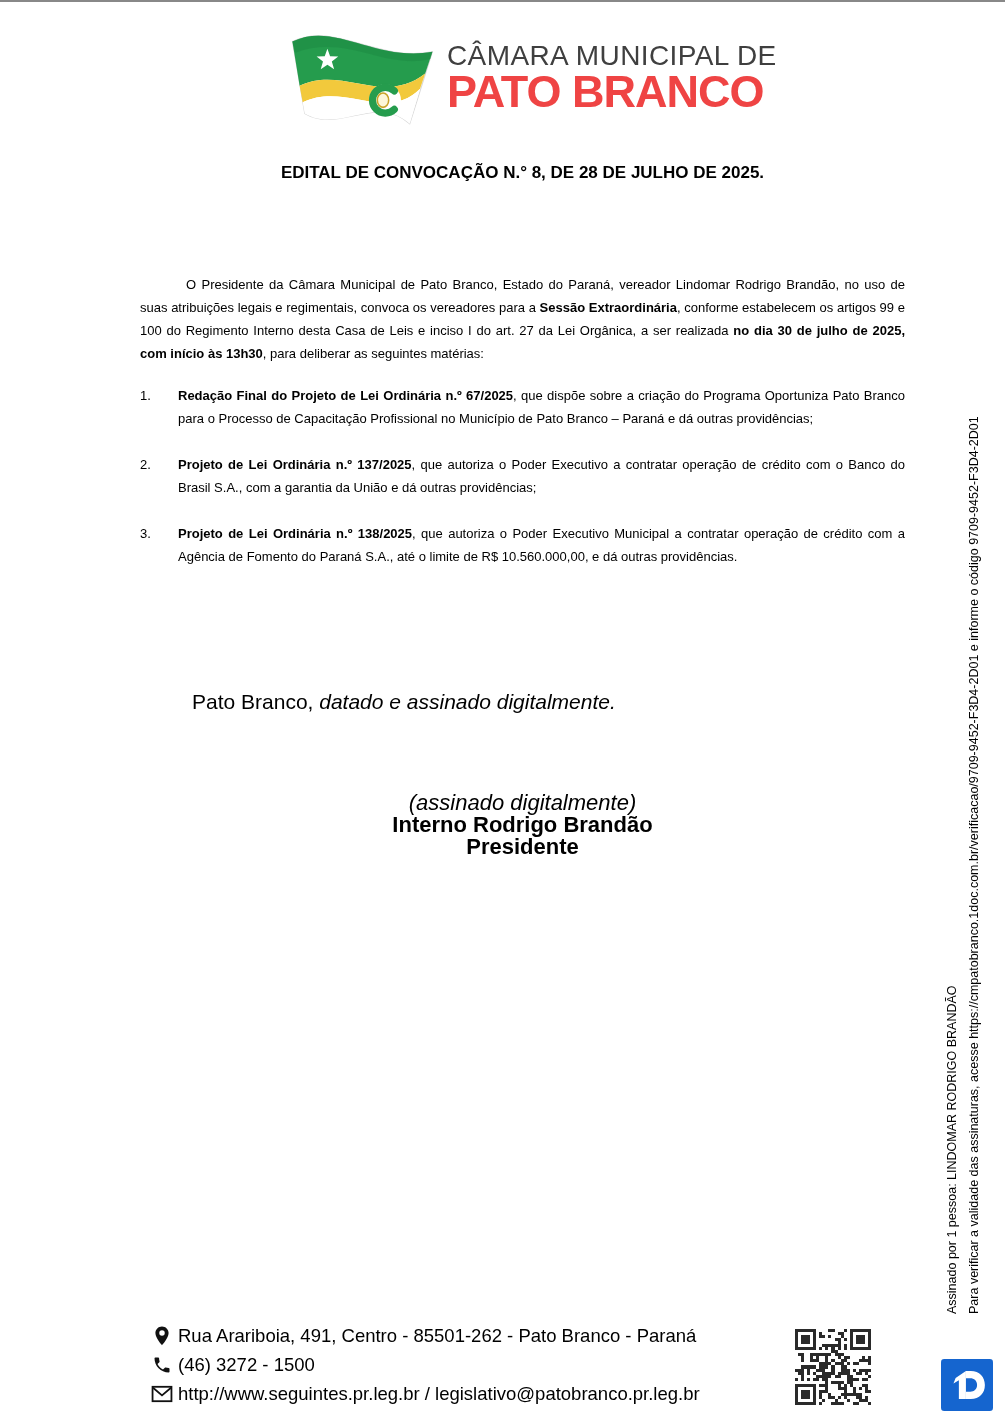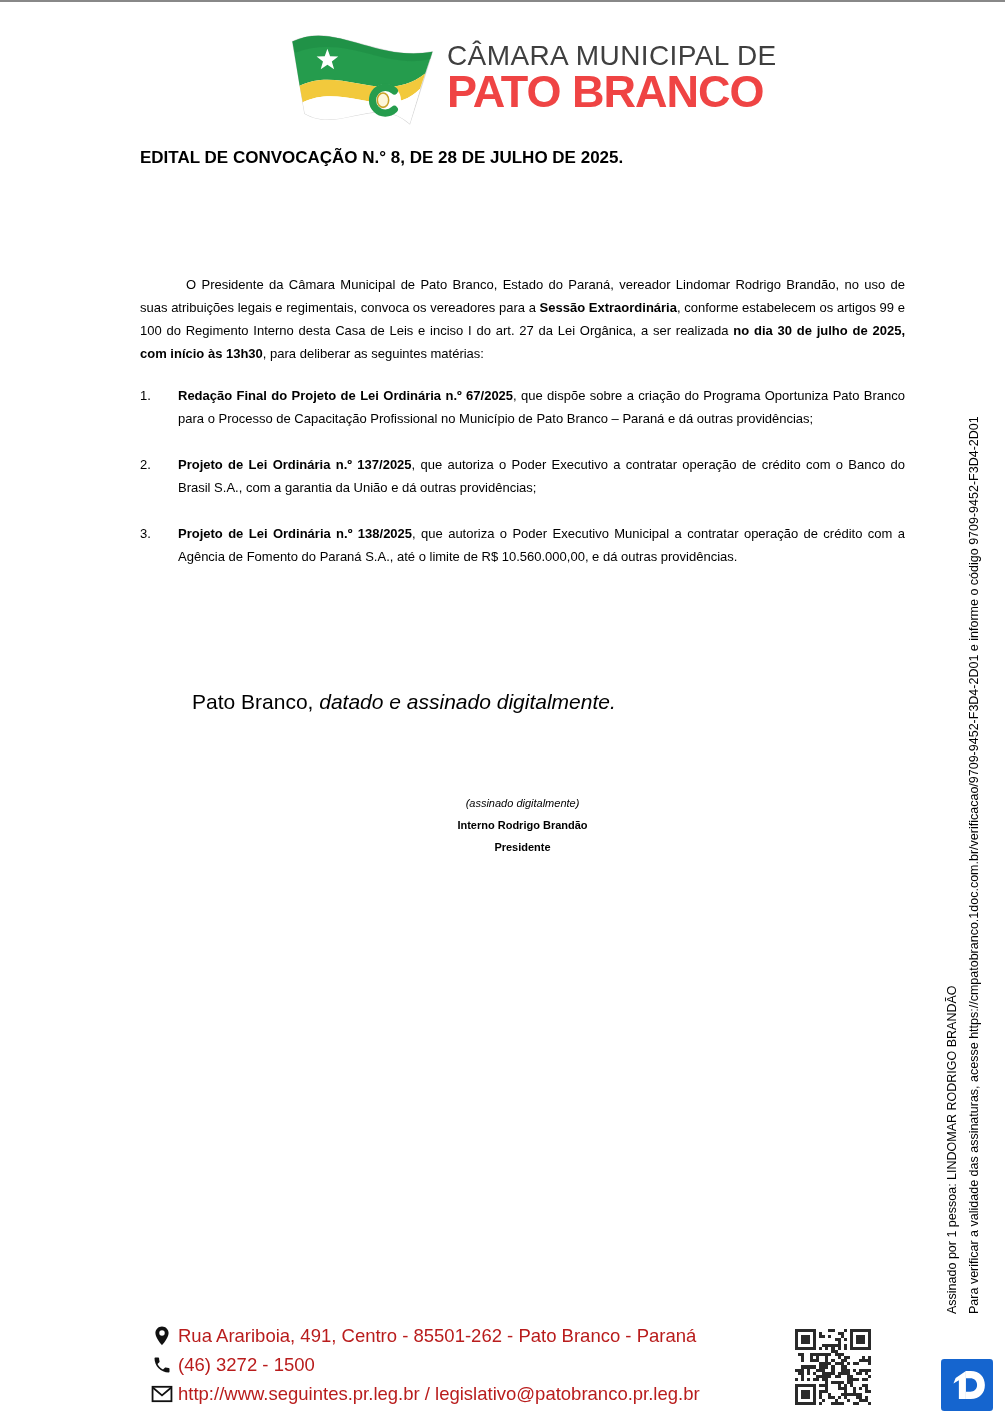--- a/index.html
+++ b/index.html
@@ -22,22 +22,22 @@
   .brand-line1{
     font-size:28px;font-weight:400;color:#3f3f3f;
     letter-spacing:0.4px;line-height:30px;white-space:nowrap;
   }
   .brand-line2{
     font-size:45px;font-weight:800;color:#ef4444;
     letter-spacing:-1px;line-height:42px;white-space:nowrap;
   }
   
   .doc-title{
-    position:absolute;left:140px;top:146px;width:765px;
-    font-size:17px;font-weight:bold;
+    position:absolute;left:140px;top:161px;width:765px;
+    text-align:center;font-size:17px;font-weight:bold;
   }
   .doc-body{
     position:absolute;left:140px;top:271px;width:765px;
     font-size:13px;line-height:23px;
   }
   .intro{
     margin:0;text-align:justify;text-indent:46px;
   }
   ol.agenda{
     list-style:none;margin:19px 0 0 0;padding:0;
@@ -46,29 +46,29 @@
     display:grid;grid-template-columns:38px 1fr;
     margin-bottom:23px;text-align:justify;
   }
   .closing{
     position:absolute;left:146px;top:688px;width:765px;
     font-size:21px;margin:0;text-indent:46px;
   }
   .closing .it{font-style:italic;}
   .signature{
     position:absolute;left:140px;top:790px;width:765px;
-    text-align:center;font-size:11px;line-height:22px;
+    text-align:center;font-size:22px;line-height:22px;
   }
   .signature .note{font-style:italic;}
   .signature .name,.signature .role{font-weight:bold;}
   b{font-weight:bold;}
   
   .page-footer{
     position:absolute;left:150px;top:1320px;width:640px;
-    font-size:18.5px;color:#b91c1c;
+    font-size:18.5px;color:#000000;
   }
   .f-row{display:flex;align-items:center;height:28px;margin-bottom:1px;}
   .f-ico{width:24px;height:24px;flex:0 0 24px;margin-right:4px;display:flex;align-items:center;justify-content:center;}
   .f-ico svg{display:block;}
   
   .qr{position:absolute;left:795px;top:1327px;width:76px;height:76px;}
   
   .side-text{
     position:absolute;left:941px;top:1312px;
     width:892px;

